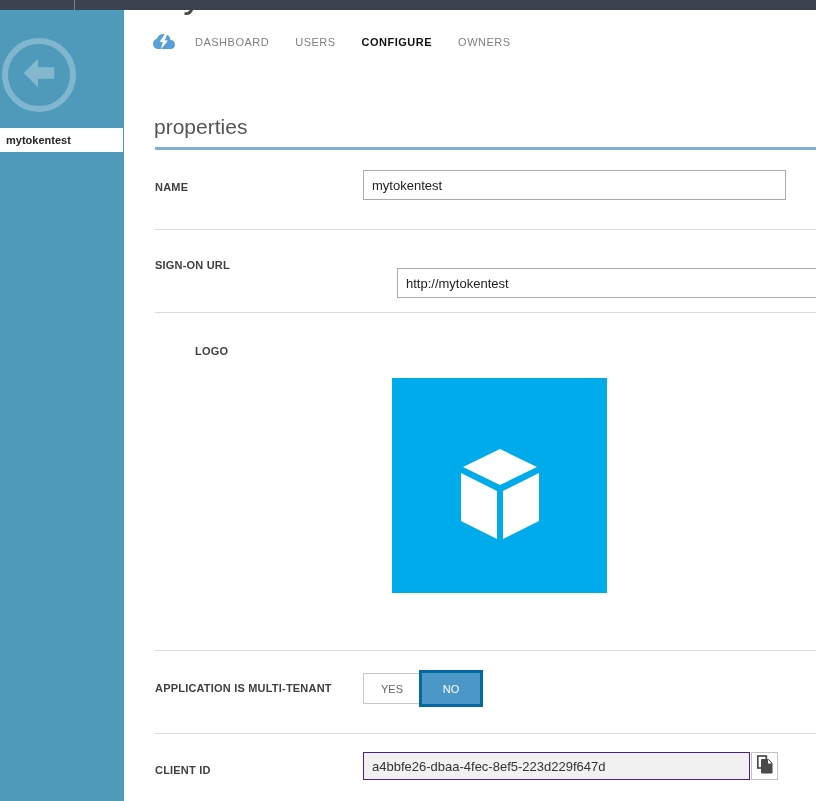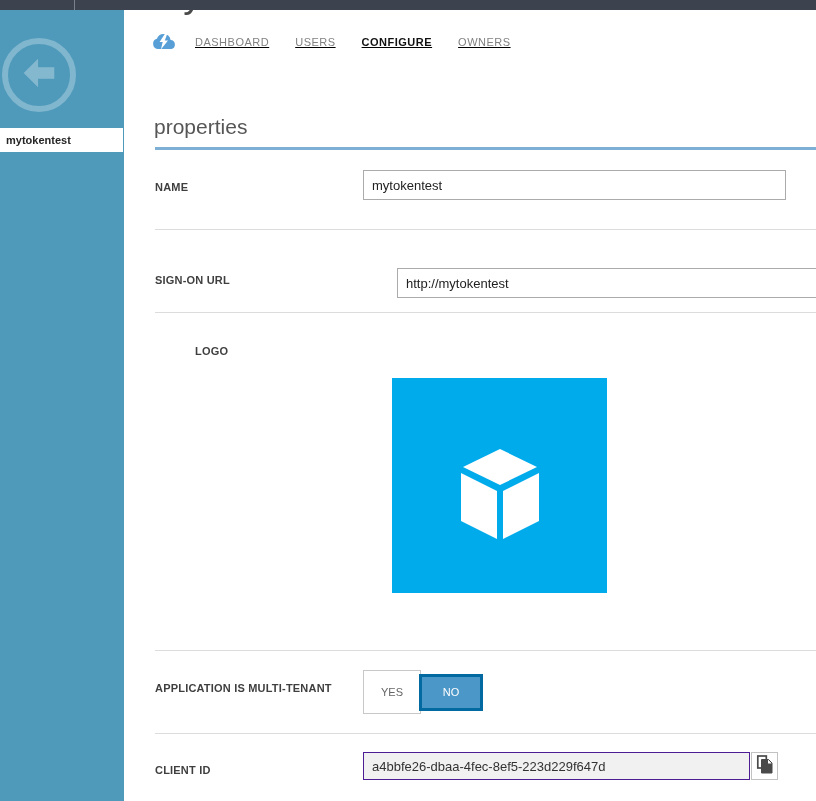--- a/index.html
+++ b/index.html
@@ -16,21 +16,21 @@
   
   .sidebar { left:0; top:10px; width:124px; height:791px; background:#4F9ABB; z-index:3; }
   .back-btn { position:absolute; left:2px; top:28px; width:74px; height:74px;
               border:6px solid rgba(255,255,255,.28); border-radius:50%;
               display:flex; align-items:center; justify-content:center; cursor:pointer; }
   .app-strip { position:absolute; left:0; top:118px; width:123px; height:24px;
                background:#fff; display:flex; align-items:center; cursor:pointer; }
   .app-strip span { font-size:11px; font-weight:700; color:#262626; padding-left:6px; }
 
   
-  .nav { left:152px; top:33px; display:flex; align-items:center; z-index:2;text-decoration:underline; }
+  .nav { left:152px; top:33px; display:flex; align-items:center; z-index:2; }
   .nav .cloud { margin-right:19px; display:flex; align-items:center; cursor:pointer; }
   .nav-item { font-size:11px; letter-spacing:.5px; color:#818181; margin-right:26px;
               cursor:pointer; }
   .nav-item.active { color:#111; font-weight:700;text-align:center; }
 
   
   .section-title { left:154px; top:115px; font-size:21px; font-weight:300; color:#565656; }
   .section-underline { left:155px; top:147px; width:661px; height:3px; background:#7EAFD4; }
   .sep { left:155px; width:661px; height:1px; background:#DCDCDC; }
 
@@ -40,21 +40,21 @@
                 background:#fff; font-family:"Liberation Sans",sans-serif;
                 font-size:13px; color:#222; padding:0 8px; outline:none; }
 
   .logo-tile { left:392px; top:378px; width:215px; height:215px; background:#00ABEC;
                display:flex; align-items:center; justify-content:center; }
   .logo-tile svg { margin-top:16px; }
 
   .toggle { left:363px; top:670px; display:flex; align-items:center; }
   .toggle-opt { font-size:11px; display:flex; align-items:center; justify-content:center;
                 cursor:pointer; }
-  .toggle-yes { width:58px; height:44px; background:#fff; border:1px solid #C8C8C8;
+  .toggle-yes { width:58px; height:31px; background:#fff; border:1px solid #C8C8C8;
                 color:#666; }
   .toggle-no  { width:64px; height:37px; background:#4B97C8; border:3px solid #0369a1;
                 color:#fff; margin-left:-2px; }
 
   .ro-field { left:363px; top:752px; width:387px; height:28px; background:#F1F1F1;
               border:1px solid #4c1d95; font-family:"Liberation Sans",sans-serif;
               font-size:13px; color:#333; padding:0 8px; outline:none; }
   .copy-btn { left:751px; top:752px; width:27px; height:28px; background:#fff;
               border:1px solid #C2C2C2; display:flex; align-items:center;
               justify-content:center; cursor:pointer; padding:0; }
@@ -94,21 +94,21 @@
   <span class="nav-item">OWNERS</span>
 </div>
 
 <div class="abs section-title">properties</div>
 <div class="abs section-underline"></div>
 
 <div class="abs field-label" style="top:181px;">NAME</div>
 <input class="abs text-input" style="top: 170px;" value="mytokentest">
 <div class="abs sep" style="top:229px;"></div>
 
-<div class="abs field-label" style="top:274px;">SIGN-ON URL</div>
+<div class="abs field-label" style="top:259px;">SIGN-ON URL</div>
 <input class="abs text-input" style="top: 268px; margin-left: 34px;" value="http://mytokentest">
 <div class="abs sep" style="top:312px;"></div>
 
 <div class="abs field-label" style="top:345px;padding-left:40px;">LOGO</div>
 <div class="abs logo-tile">
   <svg width="82" height="94" viewBox="0 0 82 94">
     <polygon points="41,2 78,20 41,38 4,20" fill="#fff"></polygon>
     <polygon points="2,26 38,44 38,92 2,74" fill="#fff"></polygon>
     <polygon points="44,44 80,26 80,74 44,92" fill="#fff"></polygon>
   </svg>

